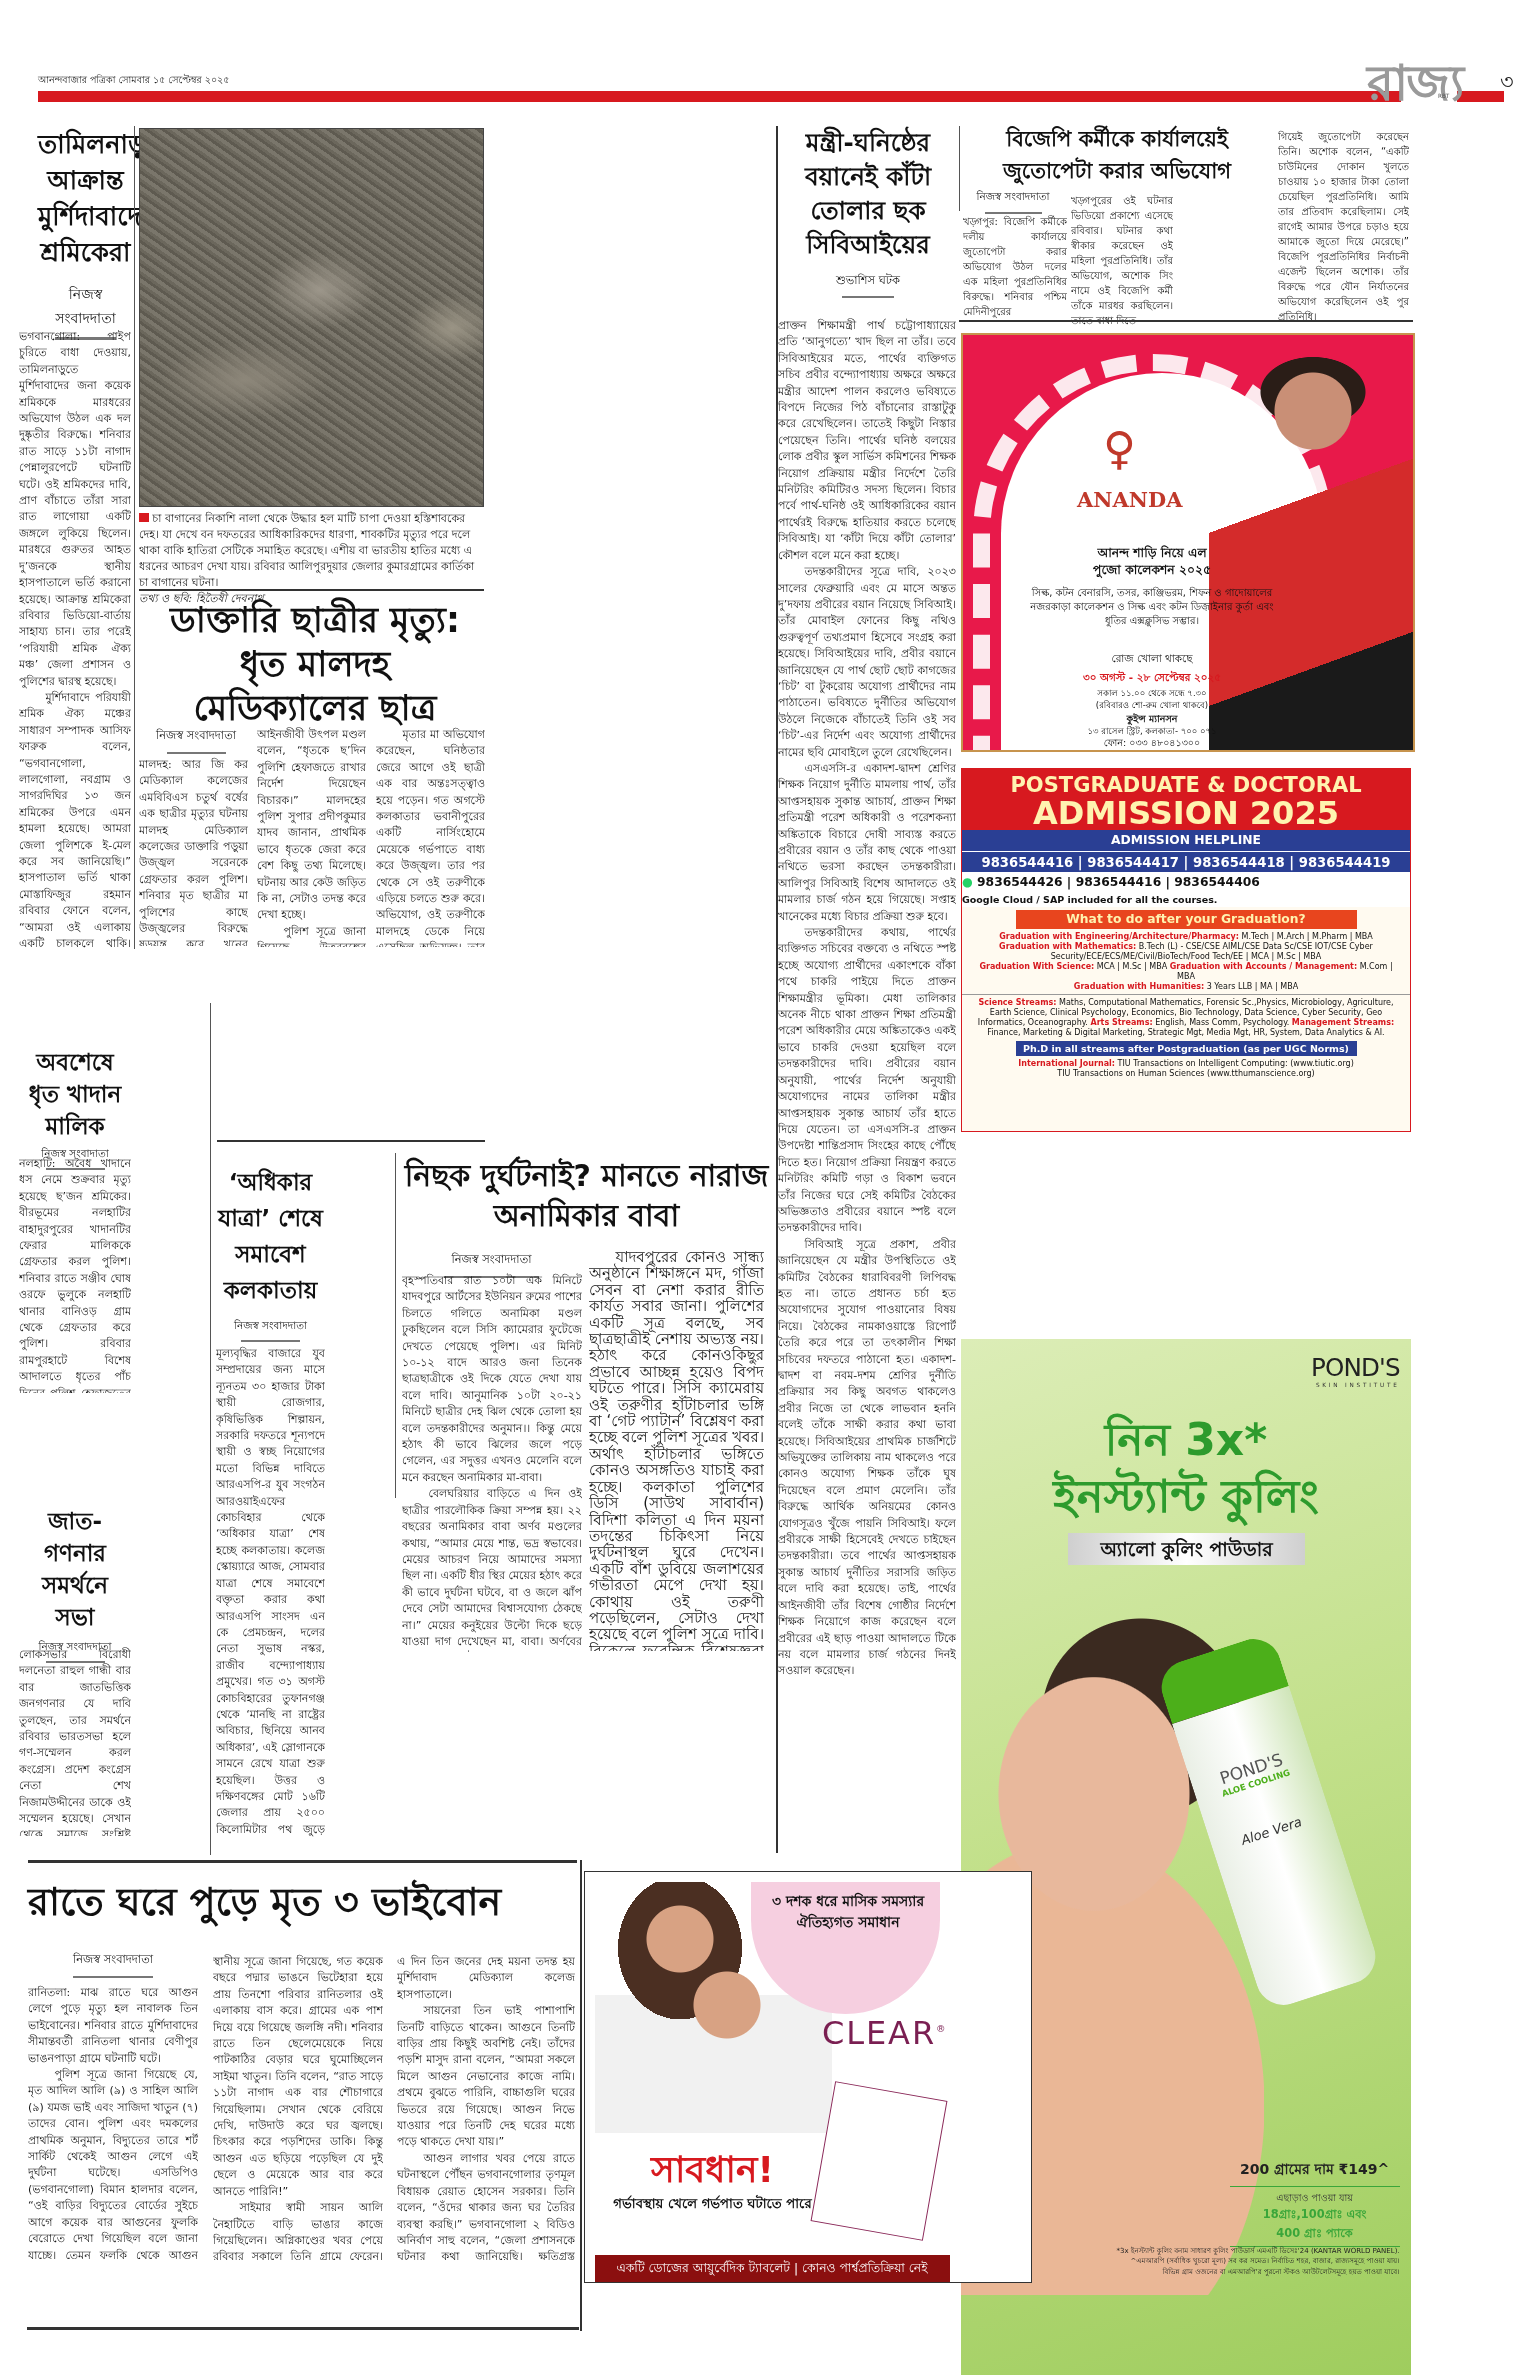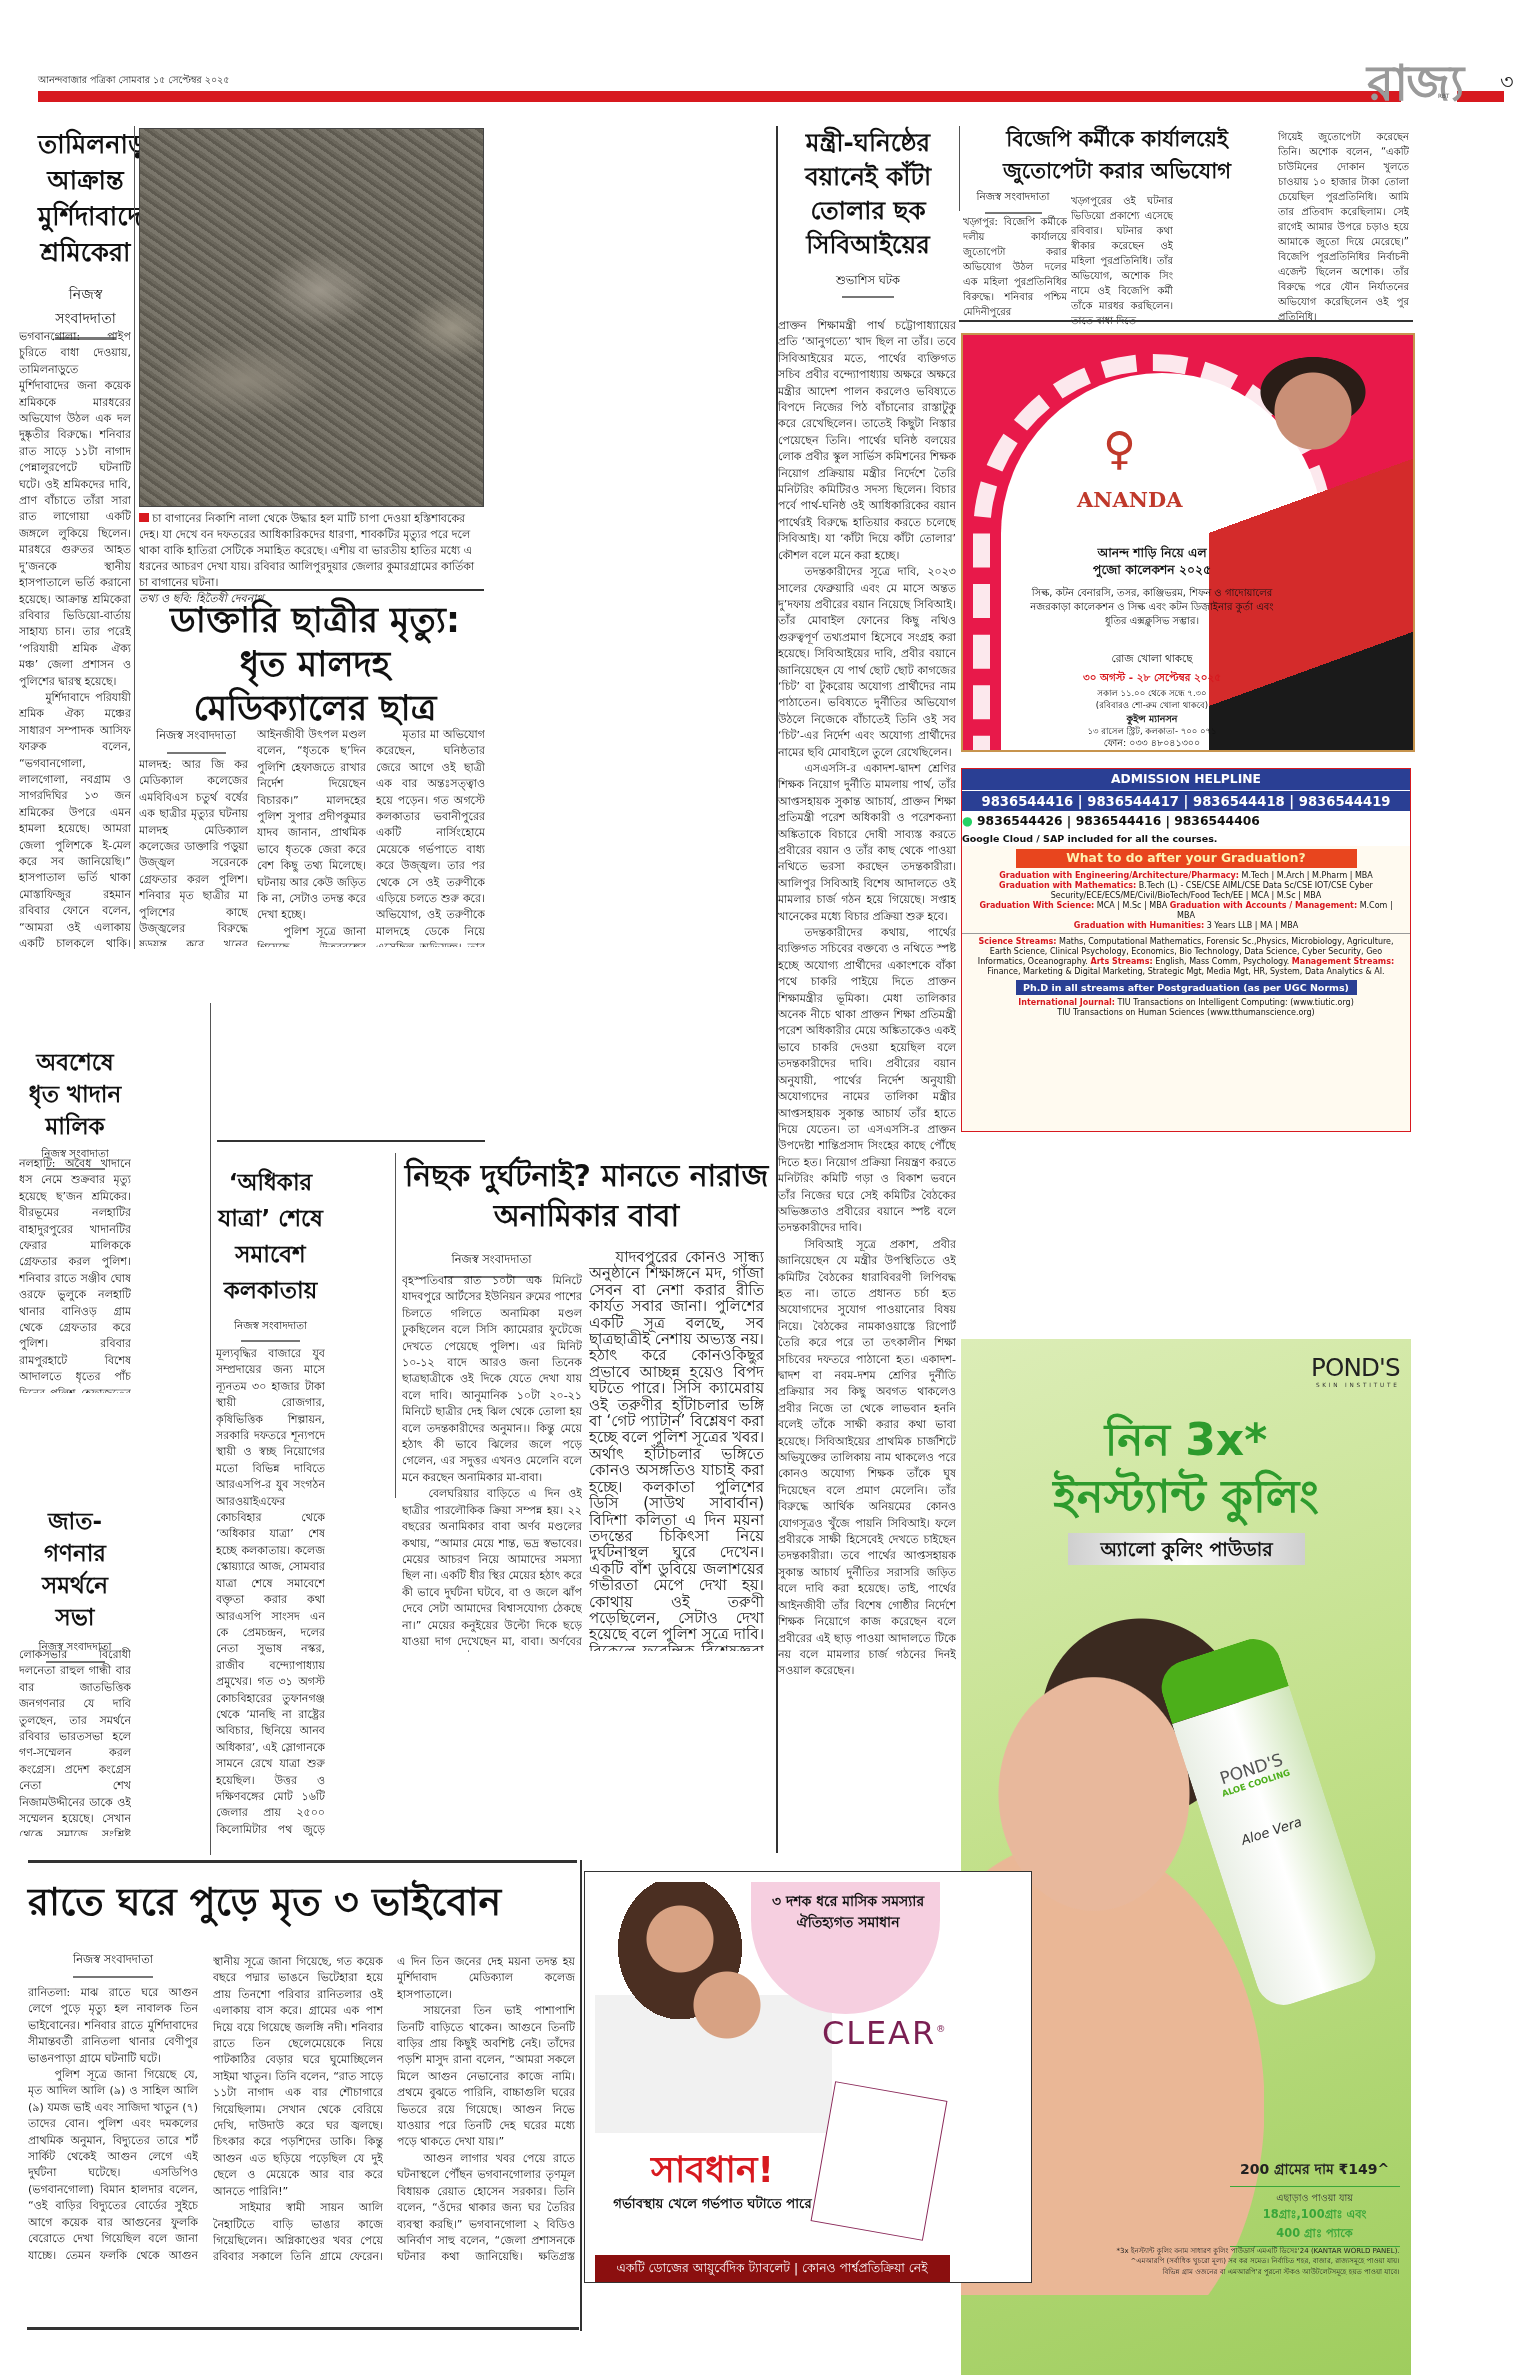--- a/index.html
+++ b/index.html
@@ -211,20 +211,24 @@
   <div class="anand-txt" style="top:316px;font-size:10.4px">রোজ খোলা থাকছে</div>
   <div class="anand-txt" style="top:335px;font-size:10.4px;font-weight:bold;color:#d7191f">৩০ অগস্ট - ২৮ সেপ্টেম্বর ২০২৫</div>
   <div class="anand-txt" style="top:352px;font-size:8.5px">সকাল ১১.০০ থেকে সন্ধে ৭.৩০</div>
   <div class="anand-txt" style="top:364px;font-size:8.5px">(রবিবারও শো-রুম খোলা থাকবে)</div>
   <div class="anand-txt" style="top:377px;font-size:9.5px;font-weight:bold">কুইন্স ম্যানসন</div>
   <div class="anand-txt" style="top:390px;font-size:8.5px">১৩ রাসেল স্ট্রিট, কলকাতা- ৭০০ ০৭১</div>
   <div class="anand-txt" style="top:401px;font-size:9.5px">ফোন: ০৩৩ ৪৮০৪১৩০০</div>
 </div>
 
 <div class="abs" id="techno">
+  <div id="tech-red">
+    <div class="l1">POSTGRADUATE &amp; DOCTORAL</div>
+    <div class="l2">ADMISSION 2025</div>
+  </div>
   <div class="tech-blue" style="font-size:12.3px;height:21px;line-height:21px">ADMISSION HELPLINE</div>
   <div class="tech-blue" style="font-size:13.2px;height:21px;line-height:21px;border-top:0.9px solid #fff">9836544416 | 9836544417 | 9836544418 | 9836544419</div>
   <div class="tech-row" style="font-size:12.3px;height:21px;line-height:21px;background:#fff">
     <span style="color:#25d366">●</span>
     <span>9836544426 | 9836544416 | 9836544406</span>
   </div>
   <div class="tech-row" style="font-size:9.5px;height:14px;line-height:14px;background:#fff">Google Cloud / SAP included for all the courses.</div>
   <div class="tech-band" style="background:#e8451e;width:341px;font-size:12.3px;height:19px;line-height:19px;color:#fff3b0">What to do after your Graduation?</div>
   <div class="tech-small">
     <div><span class="r">Graduation with Engineering/Architecture/Pharmacy:</span> <span>M.Tech | M.Arch | M.Pharm | MBA</span></div>

